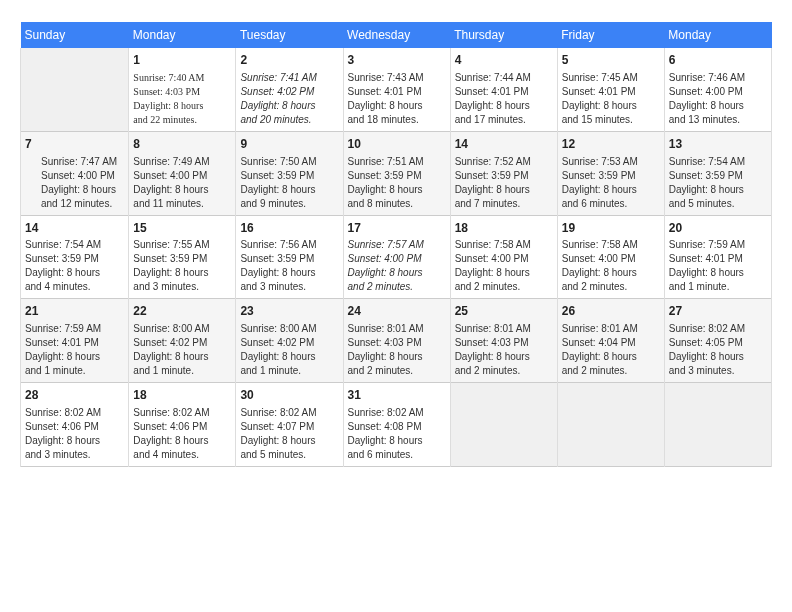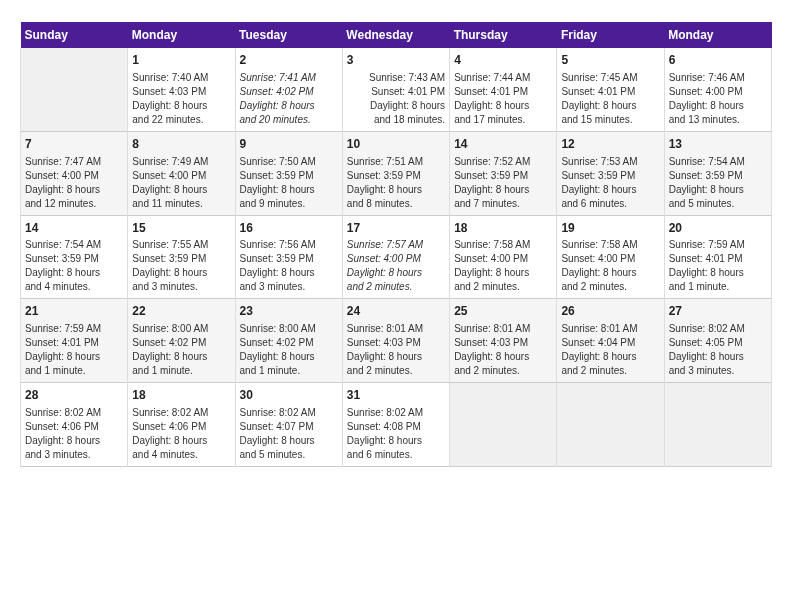--- a/index.html
+++ b/index.html
@@ -47,26 +47,26 @@
       font-size: 15px;
       font-weight: normal;
       color: #444;
     }
     table {
       width: 100%;
       border-collapse: collapse;
       font-size: 10.5px;
     }
     thead tr th {
-      background-color: #4c1d95;
+      background-color: #3b82f6;
       color: #fff;
       padding: 6px 4px;
       text-align: left;
       font-size: 12px;
-      font-weight: bold;
+      font-weight: normal;
     }
     tbody tr {
       border-bottom: 1px solid #ccc;
     }
     tbody tr td {
       vertical-align: top;
       padding: 4px 4px;
       border-right: 1px solid #ddd;
       min-width: 100px;
       color: #222;
@@ -111,35 +111,35 @@
         <th>Thursday</th>
         <th>Friday</th>
         <th>Monday</th>
       </tr>
   </thead>
   <tbody id="calendar-body">
   <tr>
         <td class="empty-cell"></td>
         <td>
           <span class="day-num">1</span>
-          <div class="day-info" style="white-space: pre-line;">Sunrise: 7:40 AM
+          <div class="day-info" style="white-space: pre-line; font-family: Liberation Serif, serif;">Sunrise: 7:40 AM
 Sunset: 4:03 PM
 Daylight: 8 hours
 and 22 minutes.</div>
         </td>
         <td>
           <span class="day-num">2</span>
           <div class="day-info" style="white-space: pre-line; font-style: italic;">Sunrise: 7:41 AM
 Sunset: 4:02 PM
 Daylight: 8 hours
 and 20 minutes.</div>
         </td>
         <td>
           <span class="day-num">3</span>
-          <div class="day-info" style="white-space: pre-line; text-align: right;">Sunrise: 7:43 AM
+          <div class="day-info" style="white-space: pre-line;">Sunrise: 7:43 AM
 Sunset: 4:01 PM
 Daylight: 8 hours
 and 18 minutes.</div>
         </td>
         <td>
           <span class="day-num">4</span>
           <div class="day-info" style="white-space: pre-line;">Sunrise: 7:44 AM
 Sunset: 4:01 PM
 Daylight: 8 hours
 and 17 minutes.</div>
@@ -155,21 +155,21 @@
           <span class="day-num">6</span>
           <div class="day-info" style="white-space: pre-line;">Sunrise: 7:46 AM
 Sunset: 4:00 PM
 Daylight: 8 hours
 and 13 minutes.</div>
         </td>
       </tr>
       <tr>
         <td>
           <span class="day-num">7</span>
-          <div class="day-info" style="white-space: pre-line;">Sunrise: 7:47 AM
+          <div class="day-info" style="white-space: pre-line; margin-left: 16px;">Sunrise: 7:47 AM
 Sunset: 4:00 PM
 Daylight: 8 hours
 and 12 minutes.</div>
         </td>
         <td>
           <span class="day-num">8</span>
           <div class="day-info" style="white-space: pre-line;">Sunrise: 7:49 AM
 Sunset: 4:00 PM
 Daylight: 8 hours
 and 11 minutes.</div>

